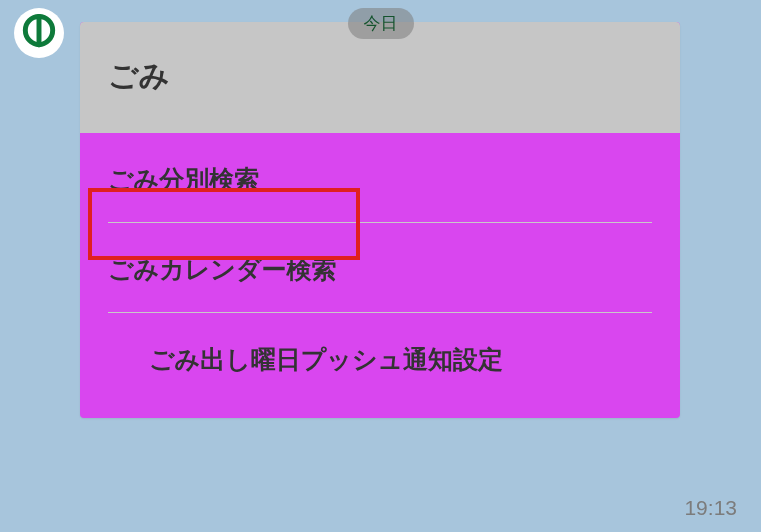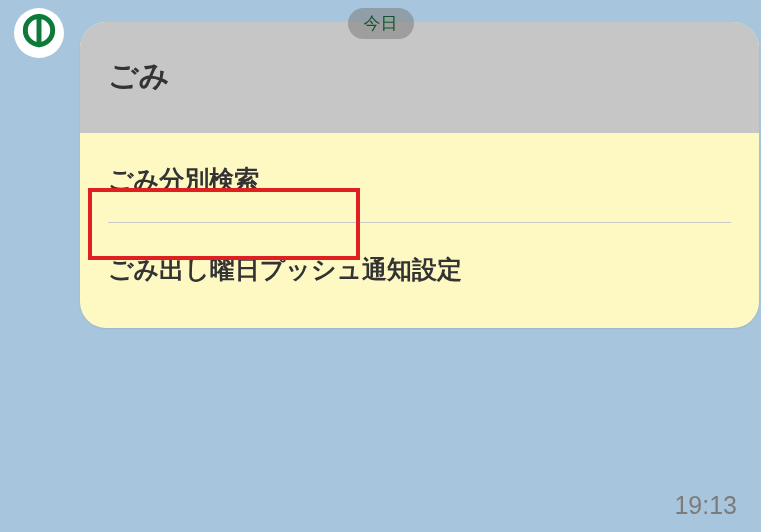--- a/index.html
+++ b/index.html
@@ -41,23 +41,23 @@
       color: #14532d;
       font-size: 17px;
       padding: 4px 16px;
       border-radius: 16px;
       z-index: 2;
     }
     .card {
       position: absolute;
       top: 22px;
       left: 80px;
-      width: 679px;
-      background: #fef9c3;
-      border-radius: 26px;
+      width: 600px;
+      background: #d946ef;
+      border-radius: 4px;
       overflow: hidden;
       box-shadow: 0 1px 2px rgba(0,0,0,0.08);
     }
     .card-header {
       background: #c6c6c6;
       padding: 34px 28px 26px 28px;
     }
     .card-title {
       font-size: 30px;
       font-weight: 700;
@@ -76,37 +76,38 @@
       padding: 30px 0 26px 0;
       font-size: 25px;
       font-weight: 700;
       color: #333333;
       border-bottom: 1px solid #c9c9c9;
       cursor: pointer;
       position: relative;
     }
     .menu-item:last-child {
       border-bottom: none;
+      margin-left: 41px;
     }
     .highlight-box {
       position: absolute;
       border: 4px solid #e02020;
       pointer-events: none;
       top: 188px;
       left: 88px;
       width: 272px;
       height: 72px;
       z-index: 4;
     }
     .timestamp {
       position: absolute;
       right: 24px;
       bottom: 12px;
       color: #7c7c7c;
-      font-size: 25px;
+      font-size: 21px;
     }
   </style>
 </head>
 <body>
 
 <div class="avatar">
   <span>
     <svg viewBox="0 0 100 100">
       <g fill="none" stroke="#0e7a3a" stroke-width="13" stroke-linecap="round">
         <path d="M50 12 C 70 12, 86 28, 86 48 C 86 70, 68 86, 50 86"></path>
@@ -118,19 +119,20 @@
 </div>
 
 <div class="date-pill">今日</div>
 
 <div class="card">
   <div class="card-header">
     <div class="card-title">ごみ</div>
   </div>
   <div class="menu-list">
     <div class="menu-item">ごみ分別検索</div>
+    <div class="menu-item">ごみカレンダー検索</div>
     <div class="menu-item">ごみ出し曜日プッシュ通知設定</div>
   </div>
 </div>
 
 <div class="highlight-box"></div>
 
 <div class="timestamp">19:13</div>
 
 </body></html>

